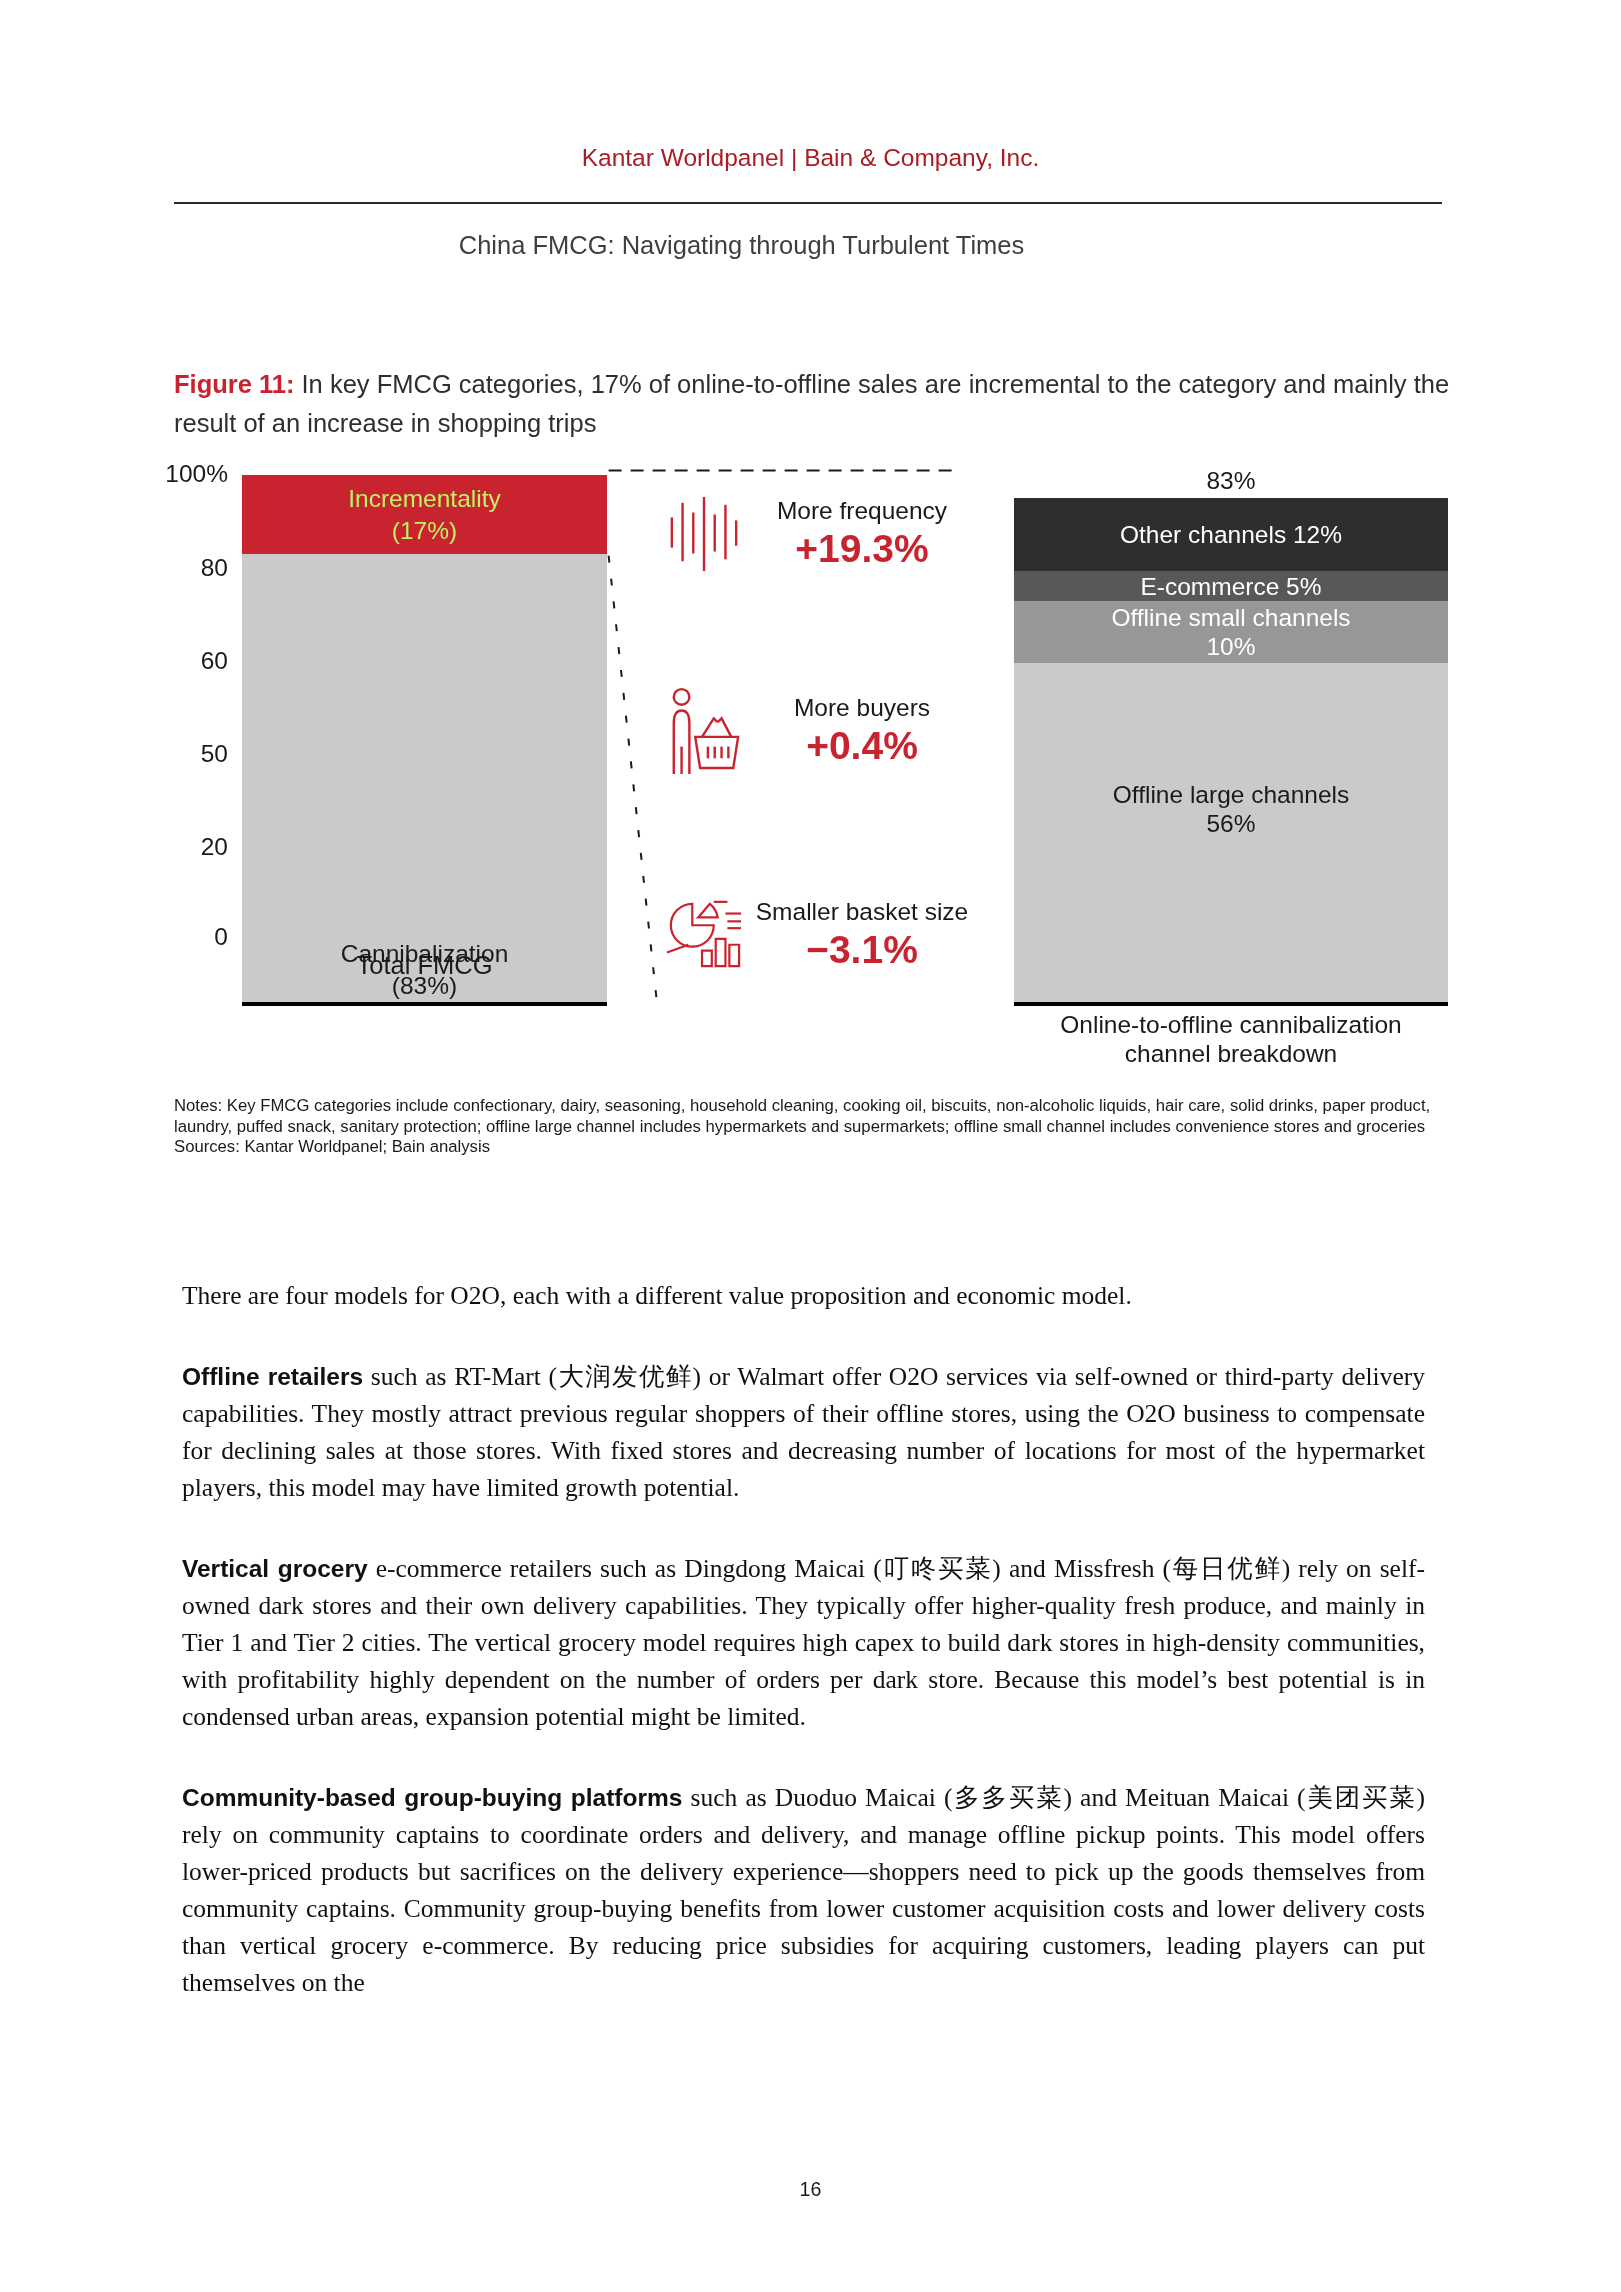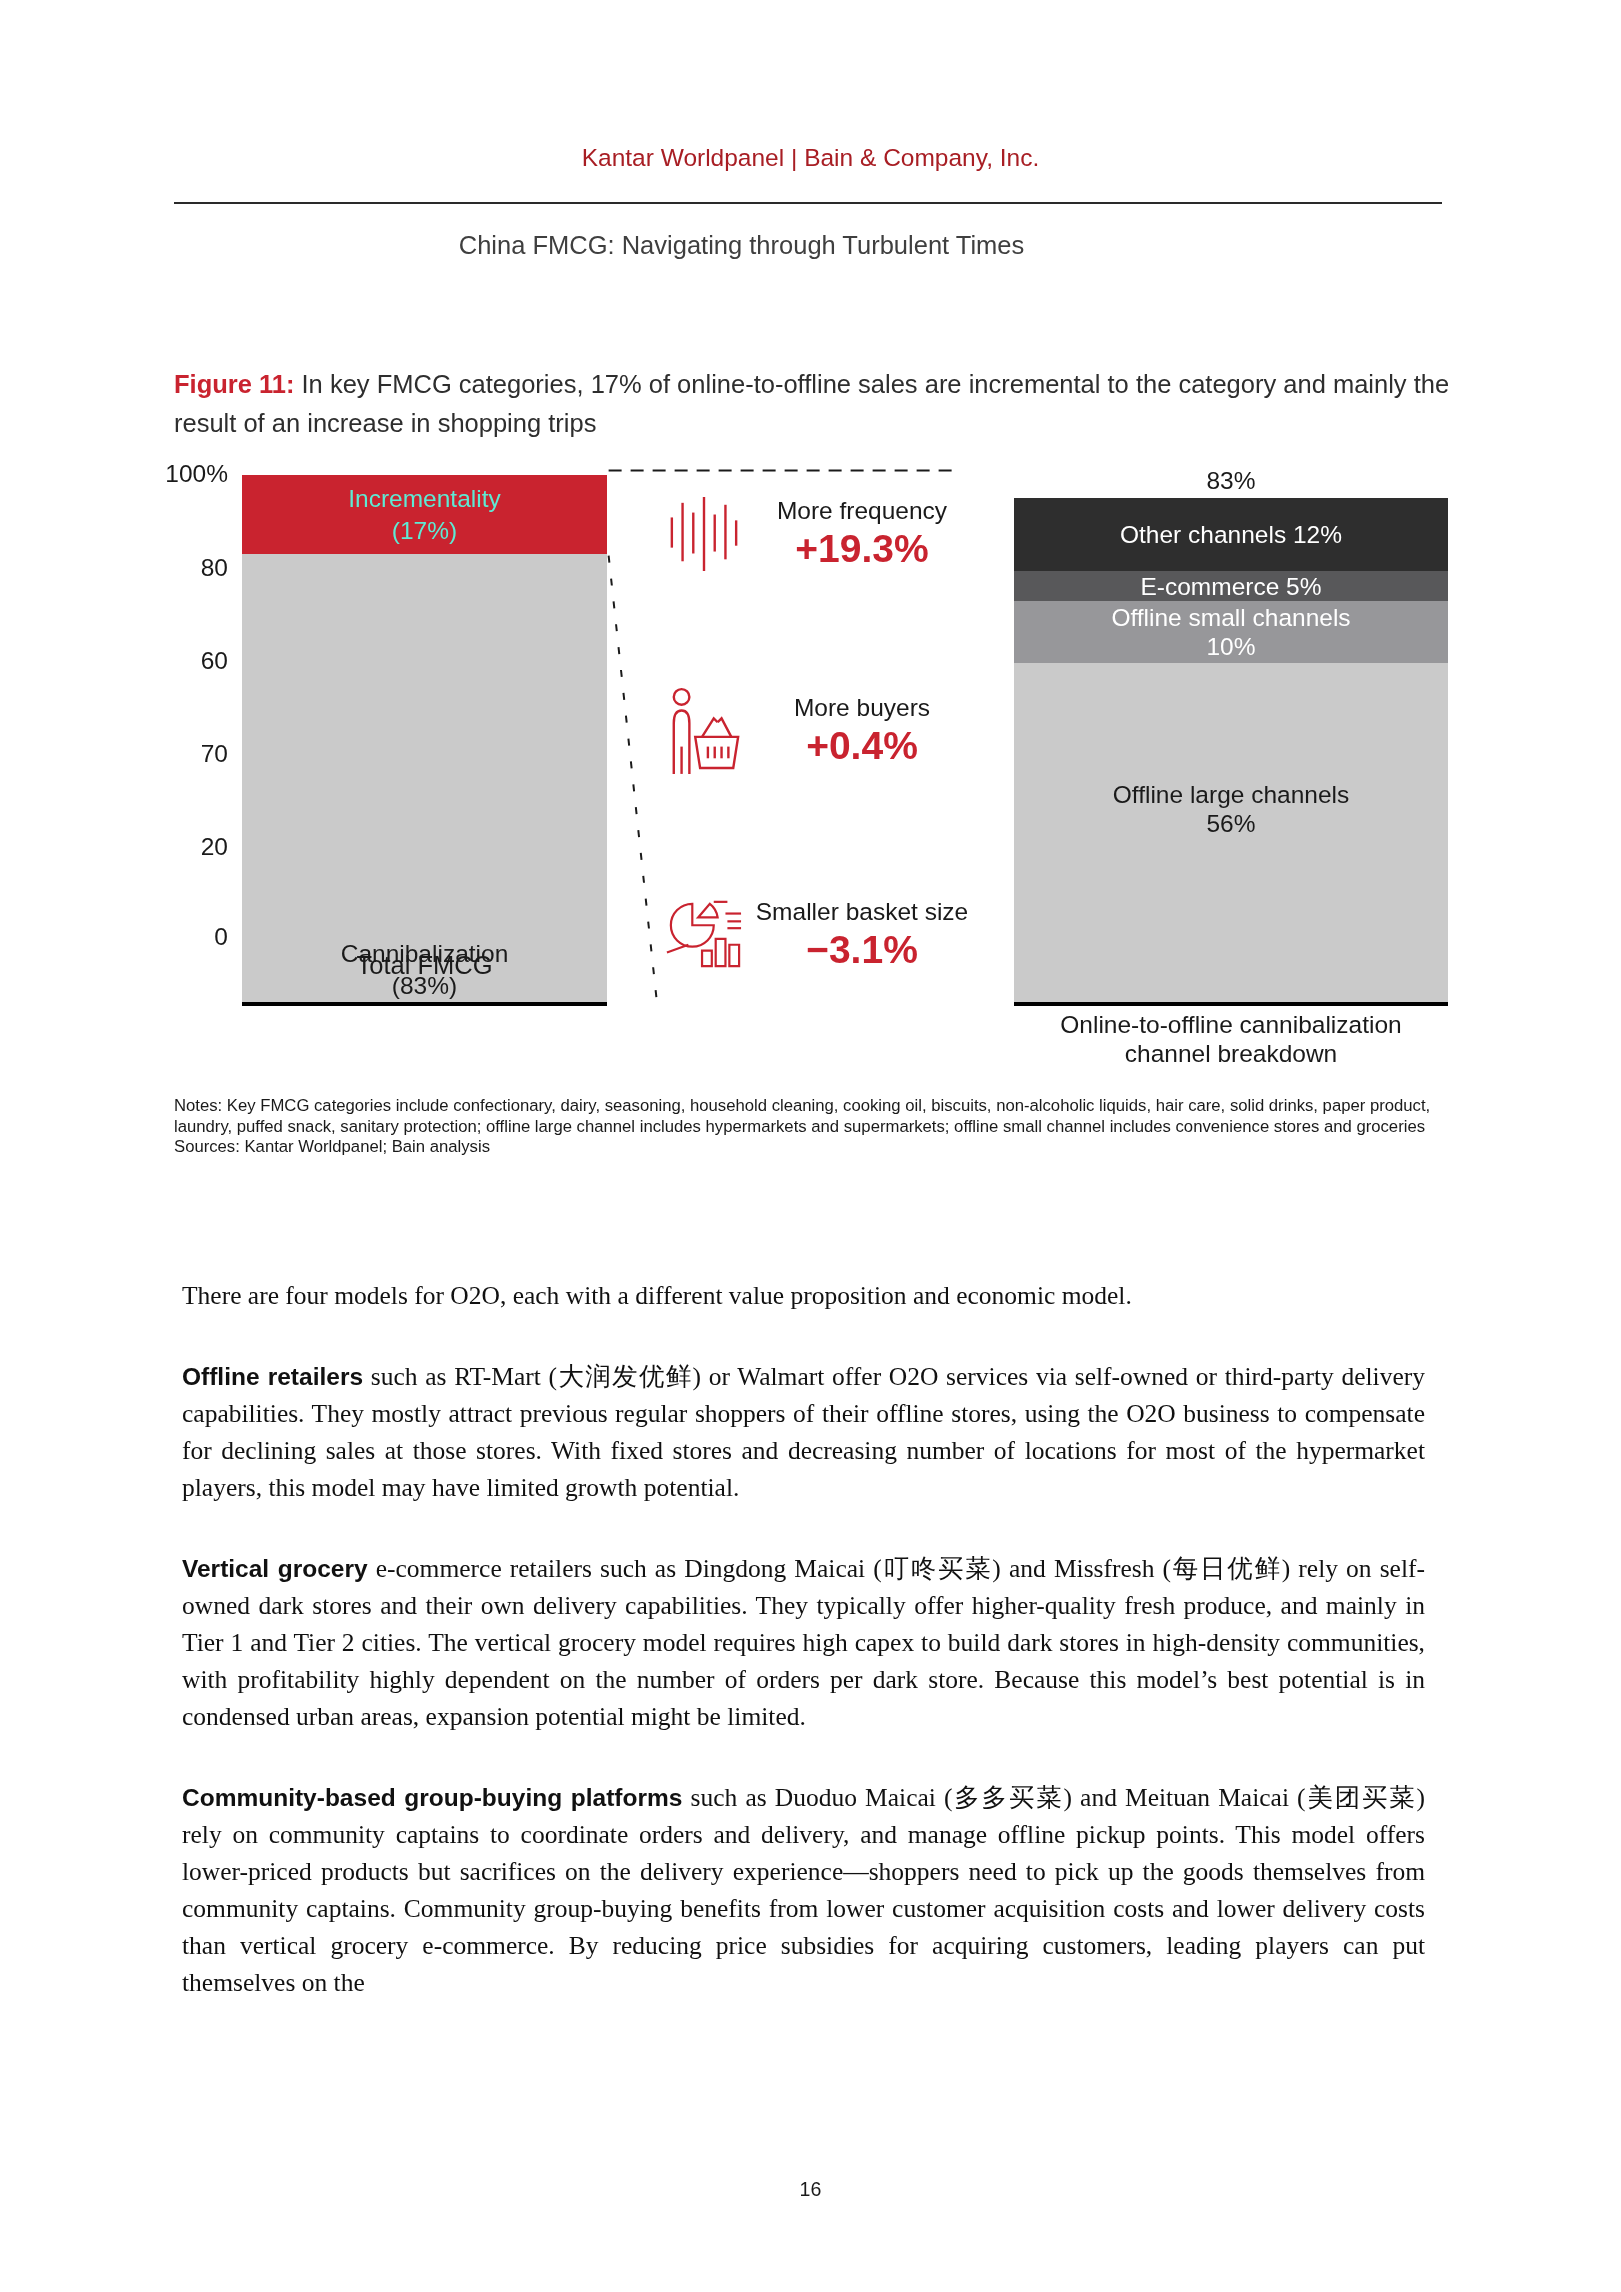--- a/index.html
+++ b/index.html
@@ -9,21 +9,21 @@
   .brand{top:144px;left:0;width:1621px;text-align:center;font-size:24.5px;color:#a81e24;}
   .rule{top:202px;left:174px;width:1268px;height:2px;background:#2a2a2a;}
   .doc-title{top:231px;left:0;width:1483px;text-align:center;font-size:25.5px;color:#3f3f3f;}
   .fig-caption{top:365px;left:174px;width:1290px;font-size:25.5px;line-height:39px;color:#2e2e2e;}
   .fig-caption b{color:#c9232f;font-weight:bold;}
   
   .ytick{left:118px;width:110px;text-align:right;font-size:24.5px;transform:translateY(-50%);}
   .lbar{top:475px;left:242px;width:365px;}
   .seg{display:flex;flex-direction:column;align-items:center;justify-content:center;
        text-align:center;font-size:24.5px;line-height:32px;}
-  .lbar .seg-red{height:79px;background:#c9232f;color:#5eead4;}
+  .lbar .seg-red{height:79px;background:#c9232f;color:#bef264;}
   .lbar .seg-gray{height:448px;background:#cacaca;color:#1a1a1a;justify-content:flex-end;}
   .axis{height:3.9px;background:#000000;}
   .xlab-left{top:951px;left:242px;width:365px;text-align:center;font-size:25.5px;}
   
   .driver{left:659px;width:316px;height:114px;display:flex;align-items:center;}
   .driver .ic{width:90px;flex:0 0 90px;display:flex;justify-content:center;}
   .driver .txt{flex:1;text-align:center;}
   .driver .dlabel{font-size:24.5px;color:#1a1a1a;}
   .driver .dvalue{font-size:39px;font-weight:bold;color:#c9232f;margin-top:2.9px;}
   
@@ -55,21 +55,21 @@
   <div class="abs rule"></div>
   <div class="abs doc-title">China FMCG: Navigating through Turbulent Times</div>
 
   <div class="abs fig-caption"><b>Figure 11:</b><span> In key FMCG categories, 17% of online-to-offline sales are incremental to the category and mainly the result of an increase in shopping trips</span></div>
 
   <div>
 
     <div class="abs ytick" style="top:474px">100%</div>
     <div class="abs ytick" style="top:568px">80</div>
     <div class="abs ytick" style="top:661px">60</div>
-    <div class="abs ytick" style="top:754px">70</div>
+    <div class="abs ytick" style="top:754px">50</div>
     <div class="abs ytick" style="top:847px">20</div>
     <div class="abs ytick" style="top:937px">0</div>
 
     <div class="abs lbar">
       <div class="seg seg-red">
         <div>Incrementality</div>
         <div>(17%)</div>
       </div>
       <div class="seg seg-gray">
         <div>Cannibalization</div>

